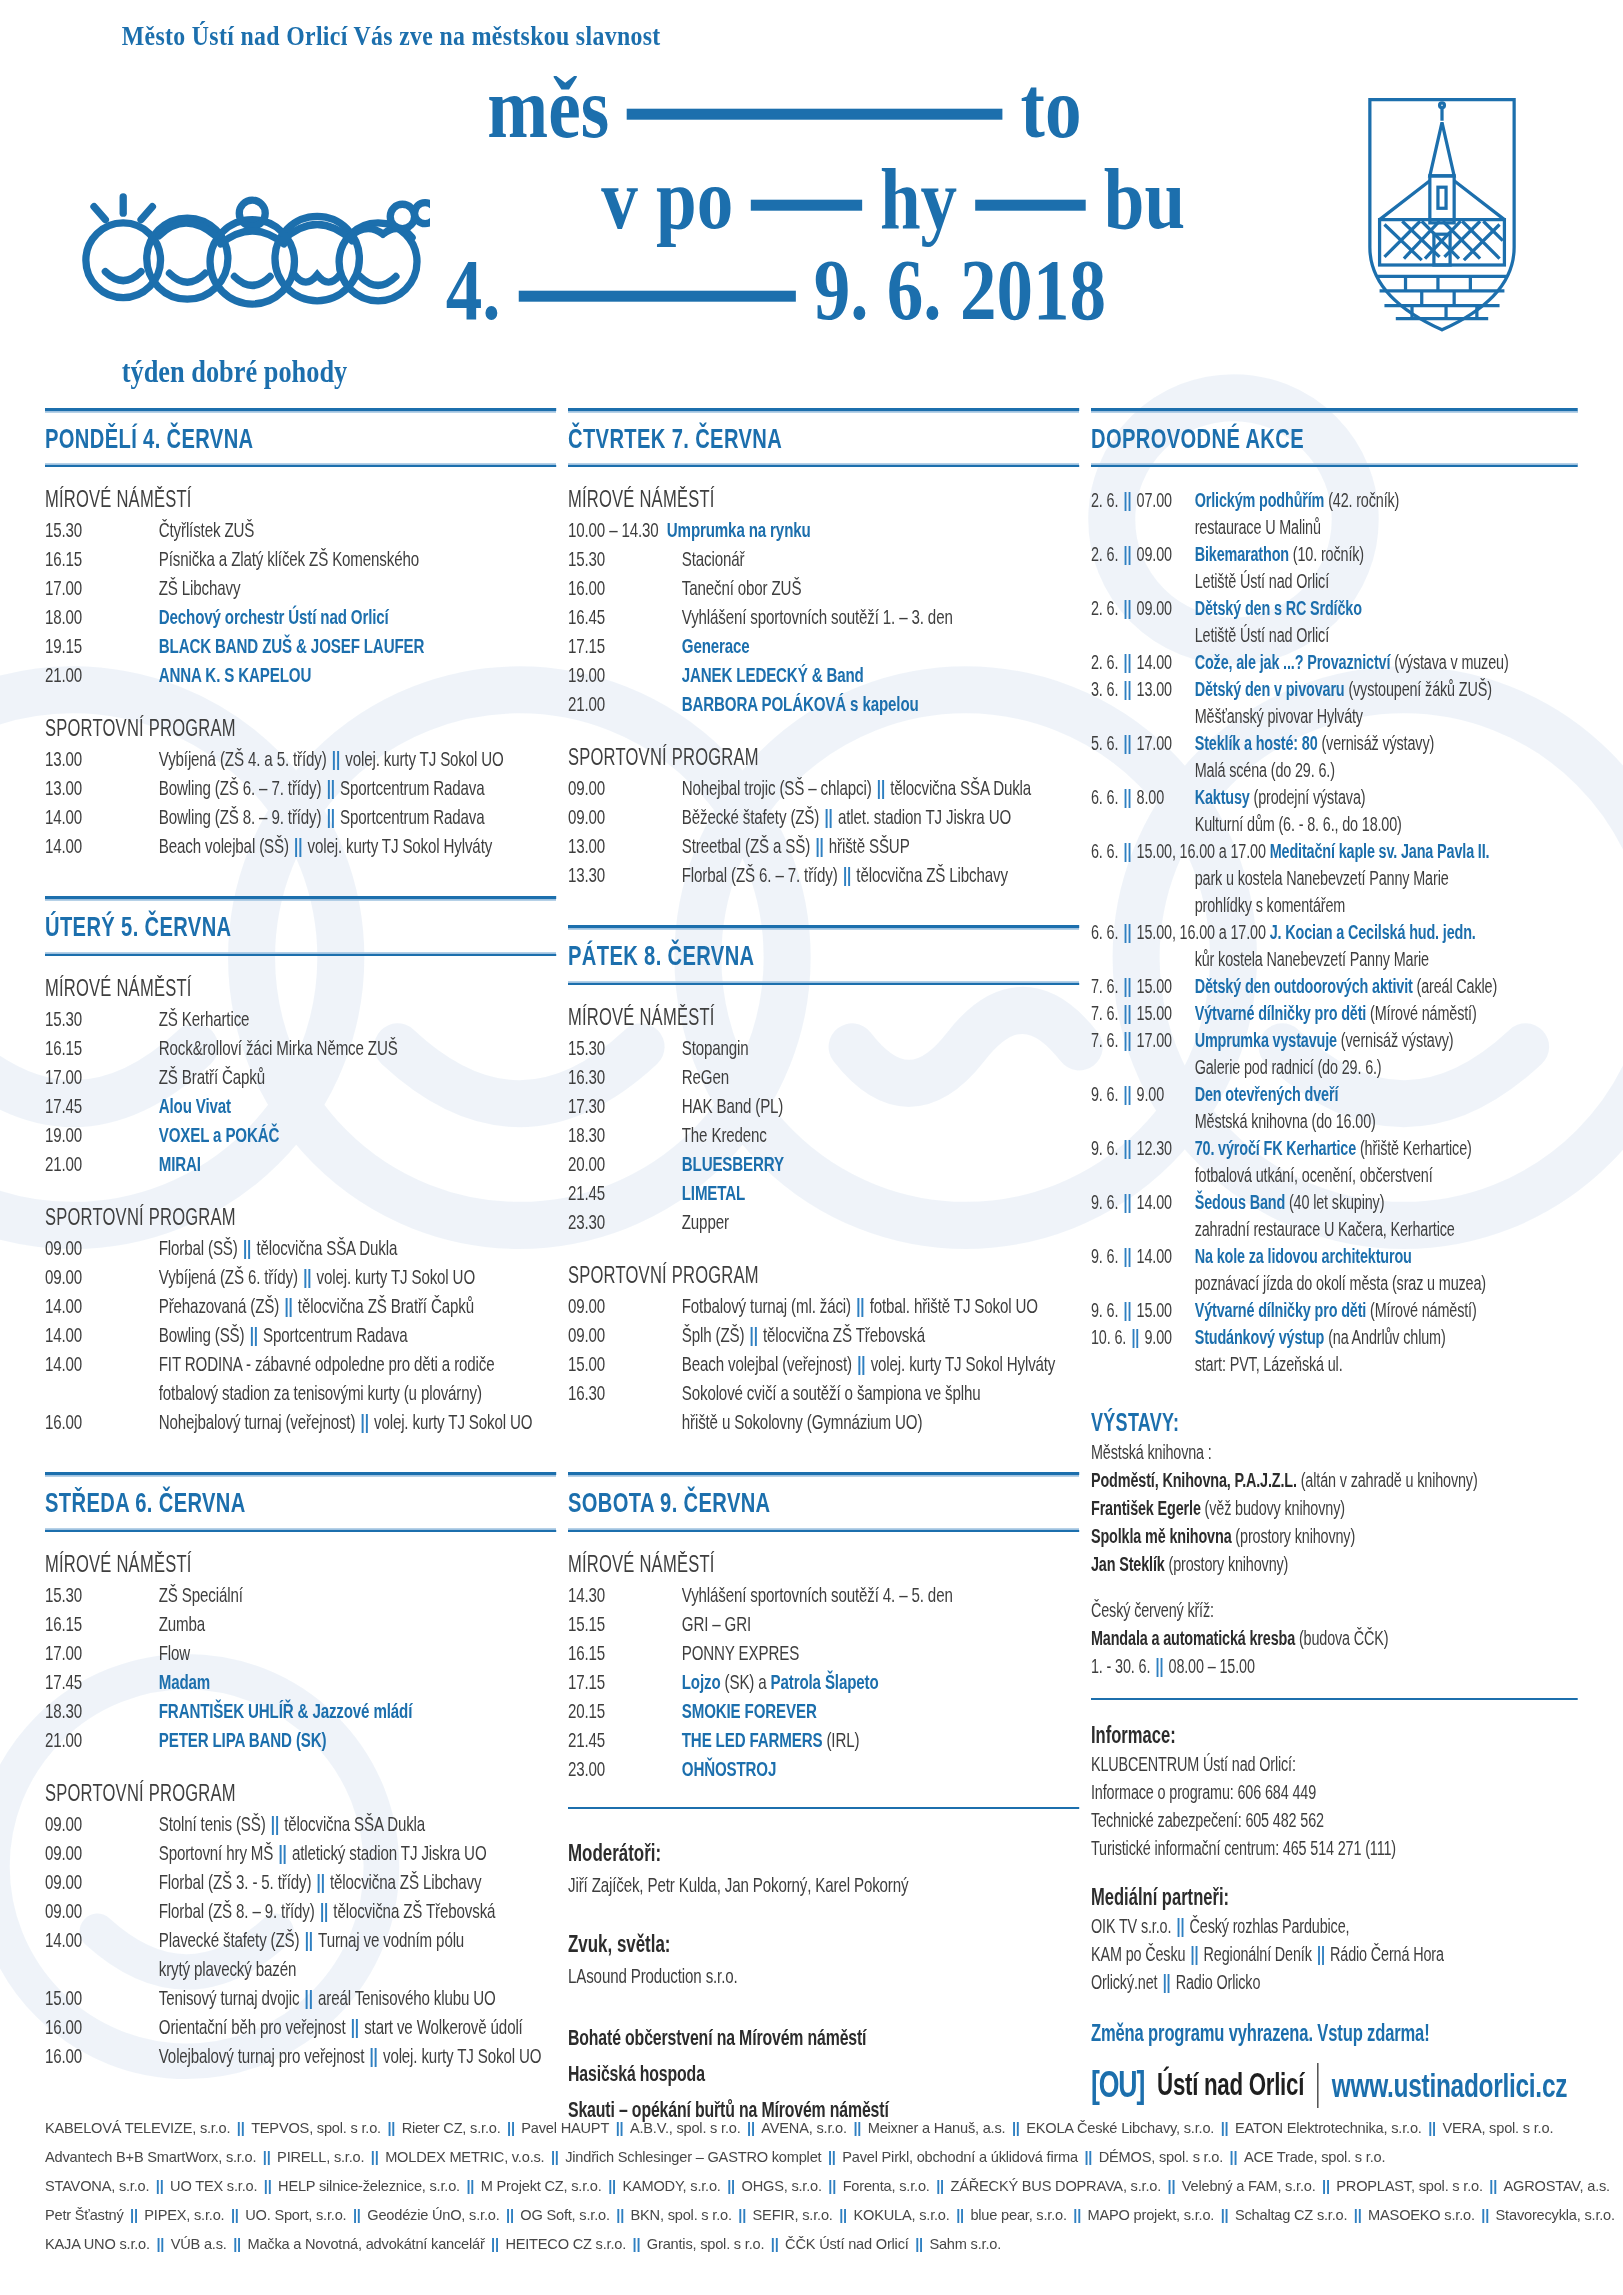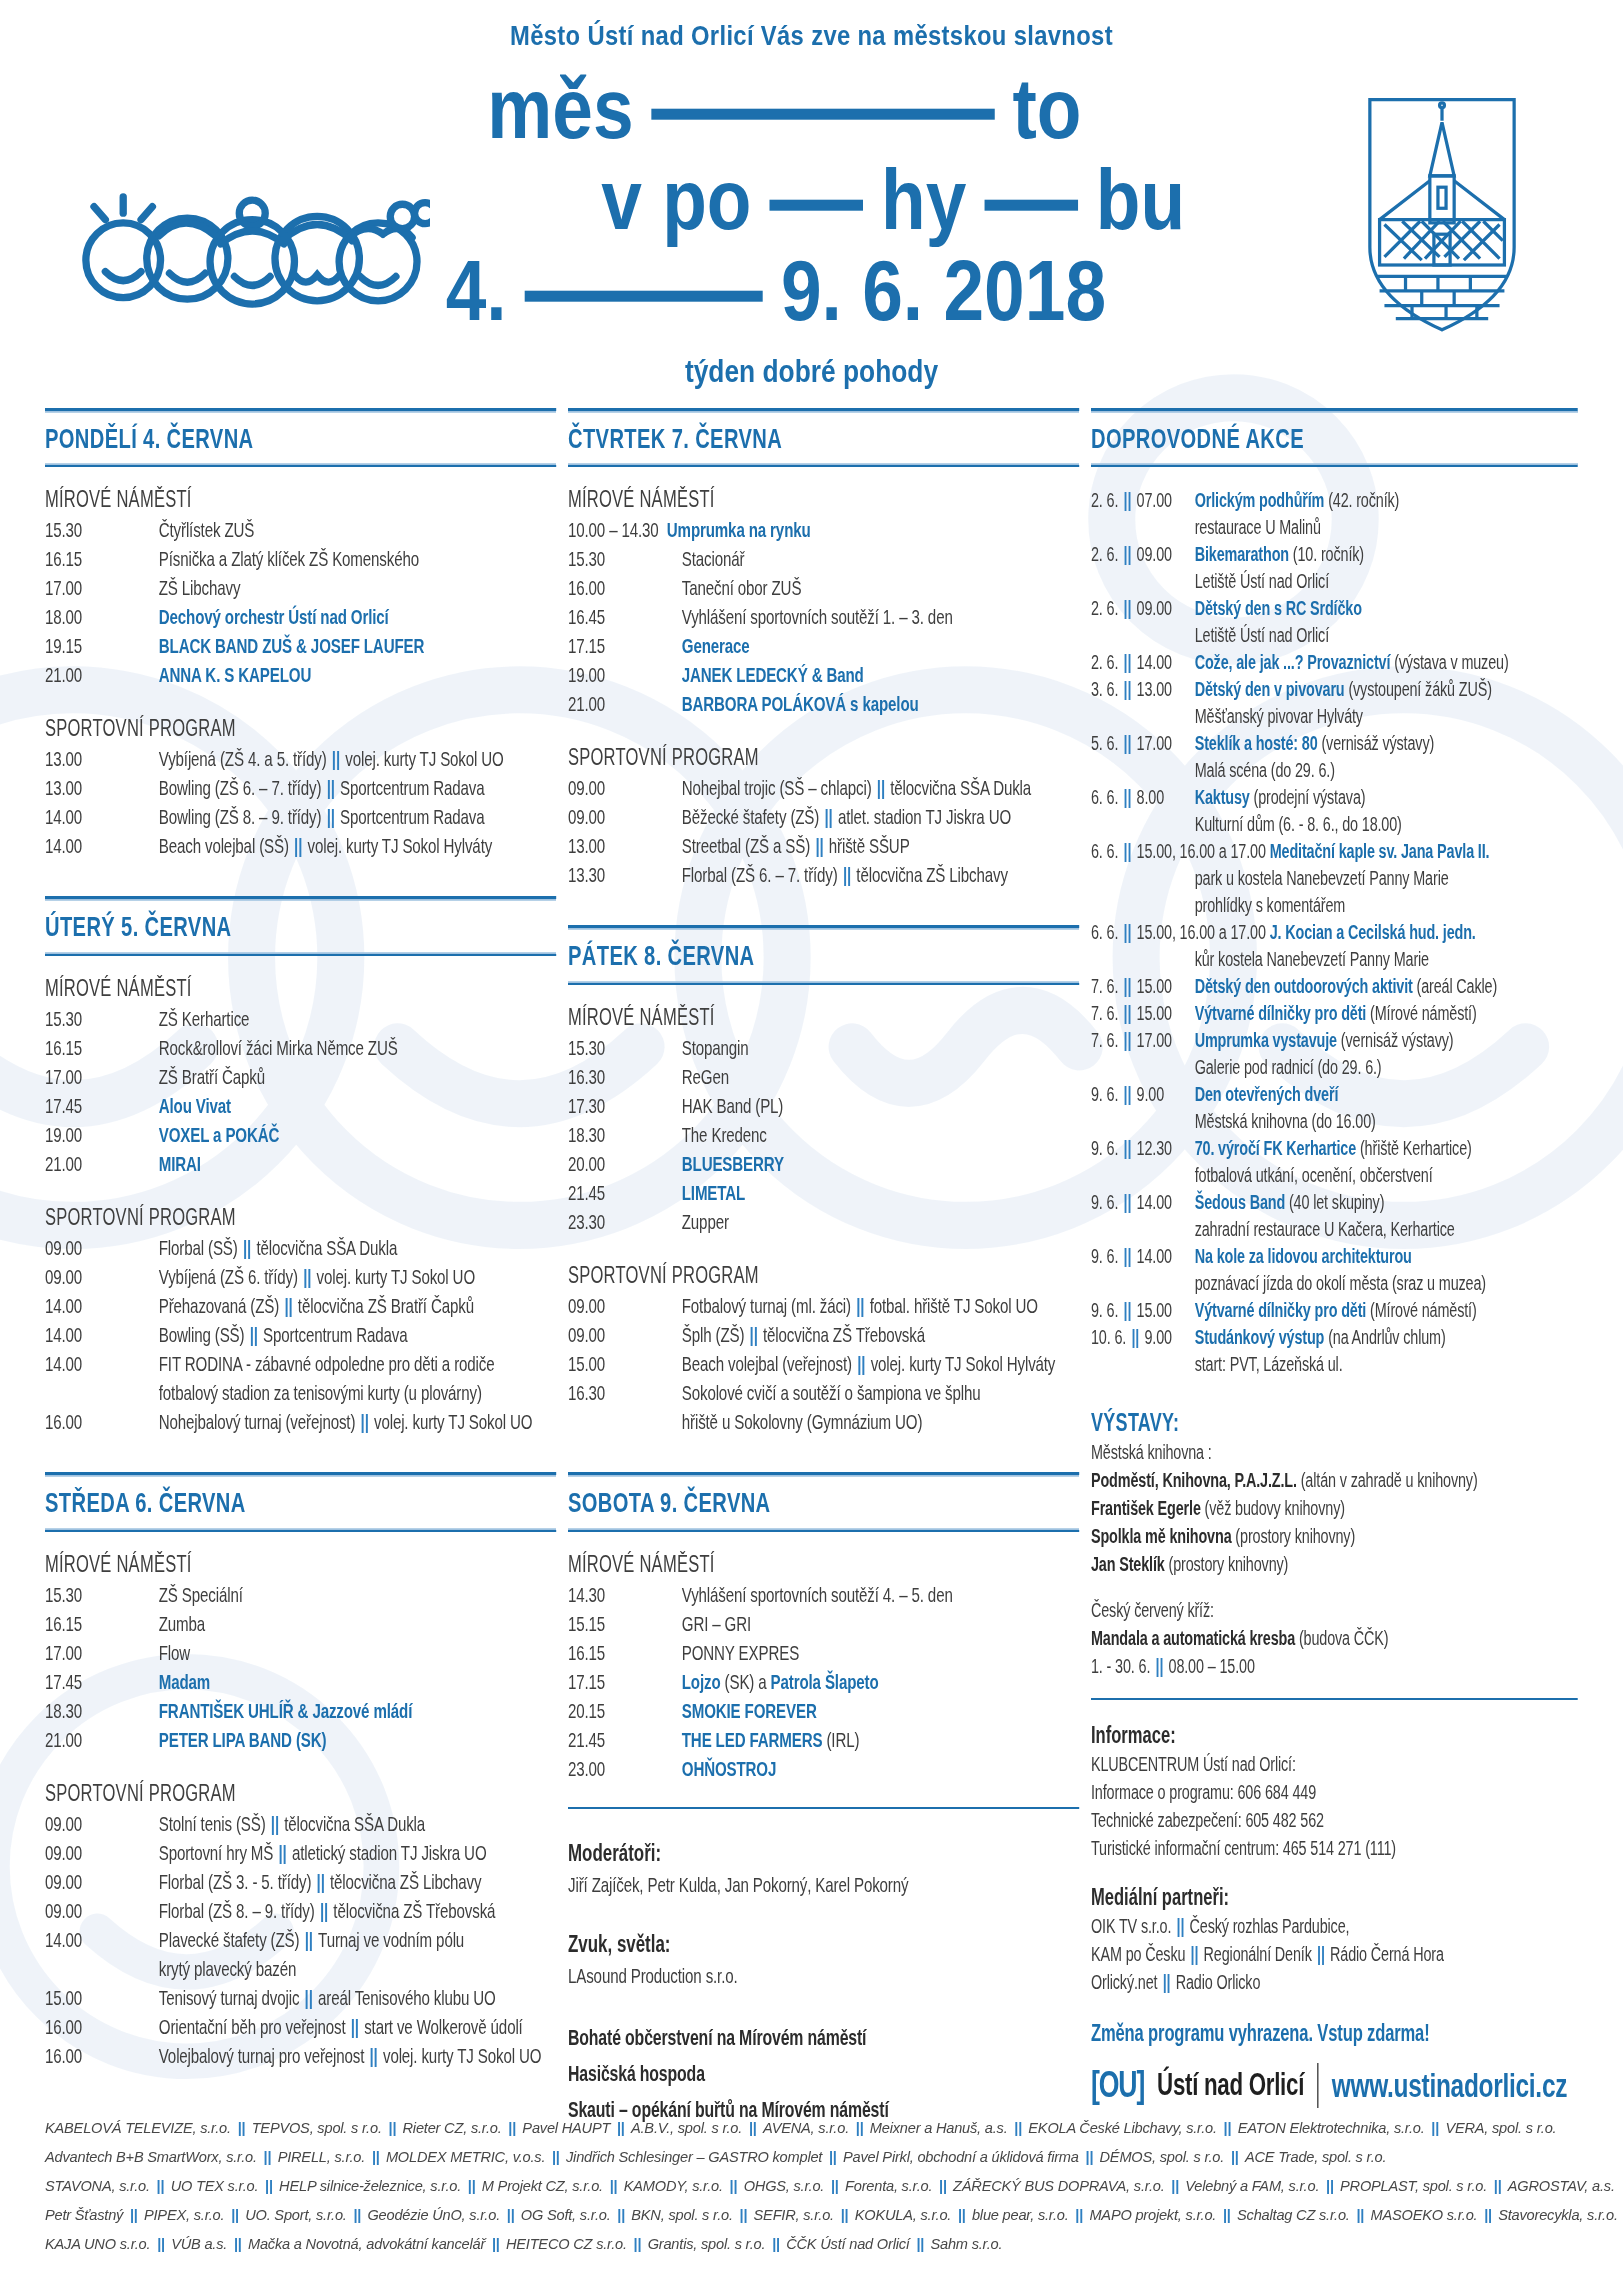--- a/index.html
+++ b/index.html
@@ -3,21 +3,21 @@
 <meta charset="utf-8">
 <style>
   html,body{margin:0;padding:0;background:#ffffff;}
   body{width:1623px;height:2295px;position:relative;overflow:hidden;
        font-family:"Liberation Sans",sans-serif;color:#3e3e3e;}
   .page{position:absolute;inset:0;overflow:hidden;}
   
   .wm{position:absolute;left:0;top:0;z-index:0;opacity:.55;}
   header,main,footer{position:relative;z-index:1;}
   
-  header{text-align:center;padding-top:19.5px;}
+  header{text-align:left;padding-top:19.5px;font-family:Liberation Serif, serif;}
   .sqh{transform:scaleX(.85);transform-origin:50% 0;}
   .invite{font-size:28px;font-weight:bold;color:#1c6fad;letter-spacing:0.4px;}
   .logo-smileys{position:absolute;left:81px;top:122px;}
   .crest{position:absolute;right:104px;top:96px;}
   .title-wrap{width:878px;margin:11.4px auto 0;transform:scaleX(.85);transform-origin:50% 0;
               color:#1c6fad;font-weight:bold;}
   .tline{display:flex;align-items:center;font-size:86px;line-height:91px;white-space:nowrap;}
   .tline .bar{flex:1;height:11.4px;background:#1c6fad;margin:0 21px;transform:translateY(5.7px);}
   .t1{padding:0 122px 0 57px;}
   .t2{padding:0 0 0 191px;}
@@ -65,21 +65,21 @@
   .notice{margin-top:23px;font-size:23px;font-weight:bold;color:#1c6fad;letter-spacing:-0.2px;line-height:28px;}
   .brand-row{margin-top:16px;display:flex;align-items:center;gap:18px;}
   .brand-ou{color:#1c6fad;font-weight:bold;font-size:37px;letter-spacing:-1.6px;}
   .brand-city{font-weight:bold;color:#1f1f1f;font-size:31px;letter-spacing:-0.4px;}
   .vr{width:2.4px;height:45px;background:#4a4a4a;}
   .brand-web{color:#1c6fad;font-weight:bold;font-size:34px;letter-spacing:-0.4px;}
   
   footer{position:absolute;left:45px;right:45px;top:2101px;}
   .sp-label{font-size:24px;color:#2e2e2e;}
   .ou-mini{color:#1c6fad;font-weight:bold;}
-  #sp-lines{margin-top:13px;font-style:italic;}
+  #sp-lines{margin-top:13px;}
   .sp-line{font-size:14.6px;line-height:29px;color:#474747;letter-spacing:-0.2px;white-space:nowrap;}
   .sp-line .sep{margin:0 6.5px;font-weight:bold;color:#2e7fc1;}
 </style>
 </head>
 <body>
 
 <div class="page">
 
   <svg class="wm" width="1623" height="2295" viewBox="0 0 2000 2828">
     <g fill="none" stroke="#e3ebf5" stroke-width="58" stroke-linecap="round">

